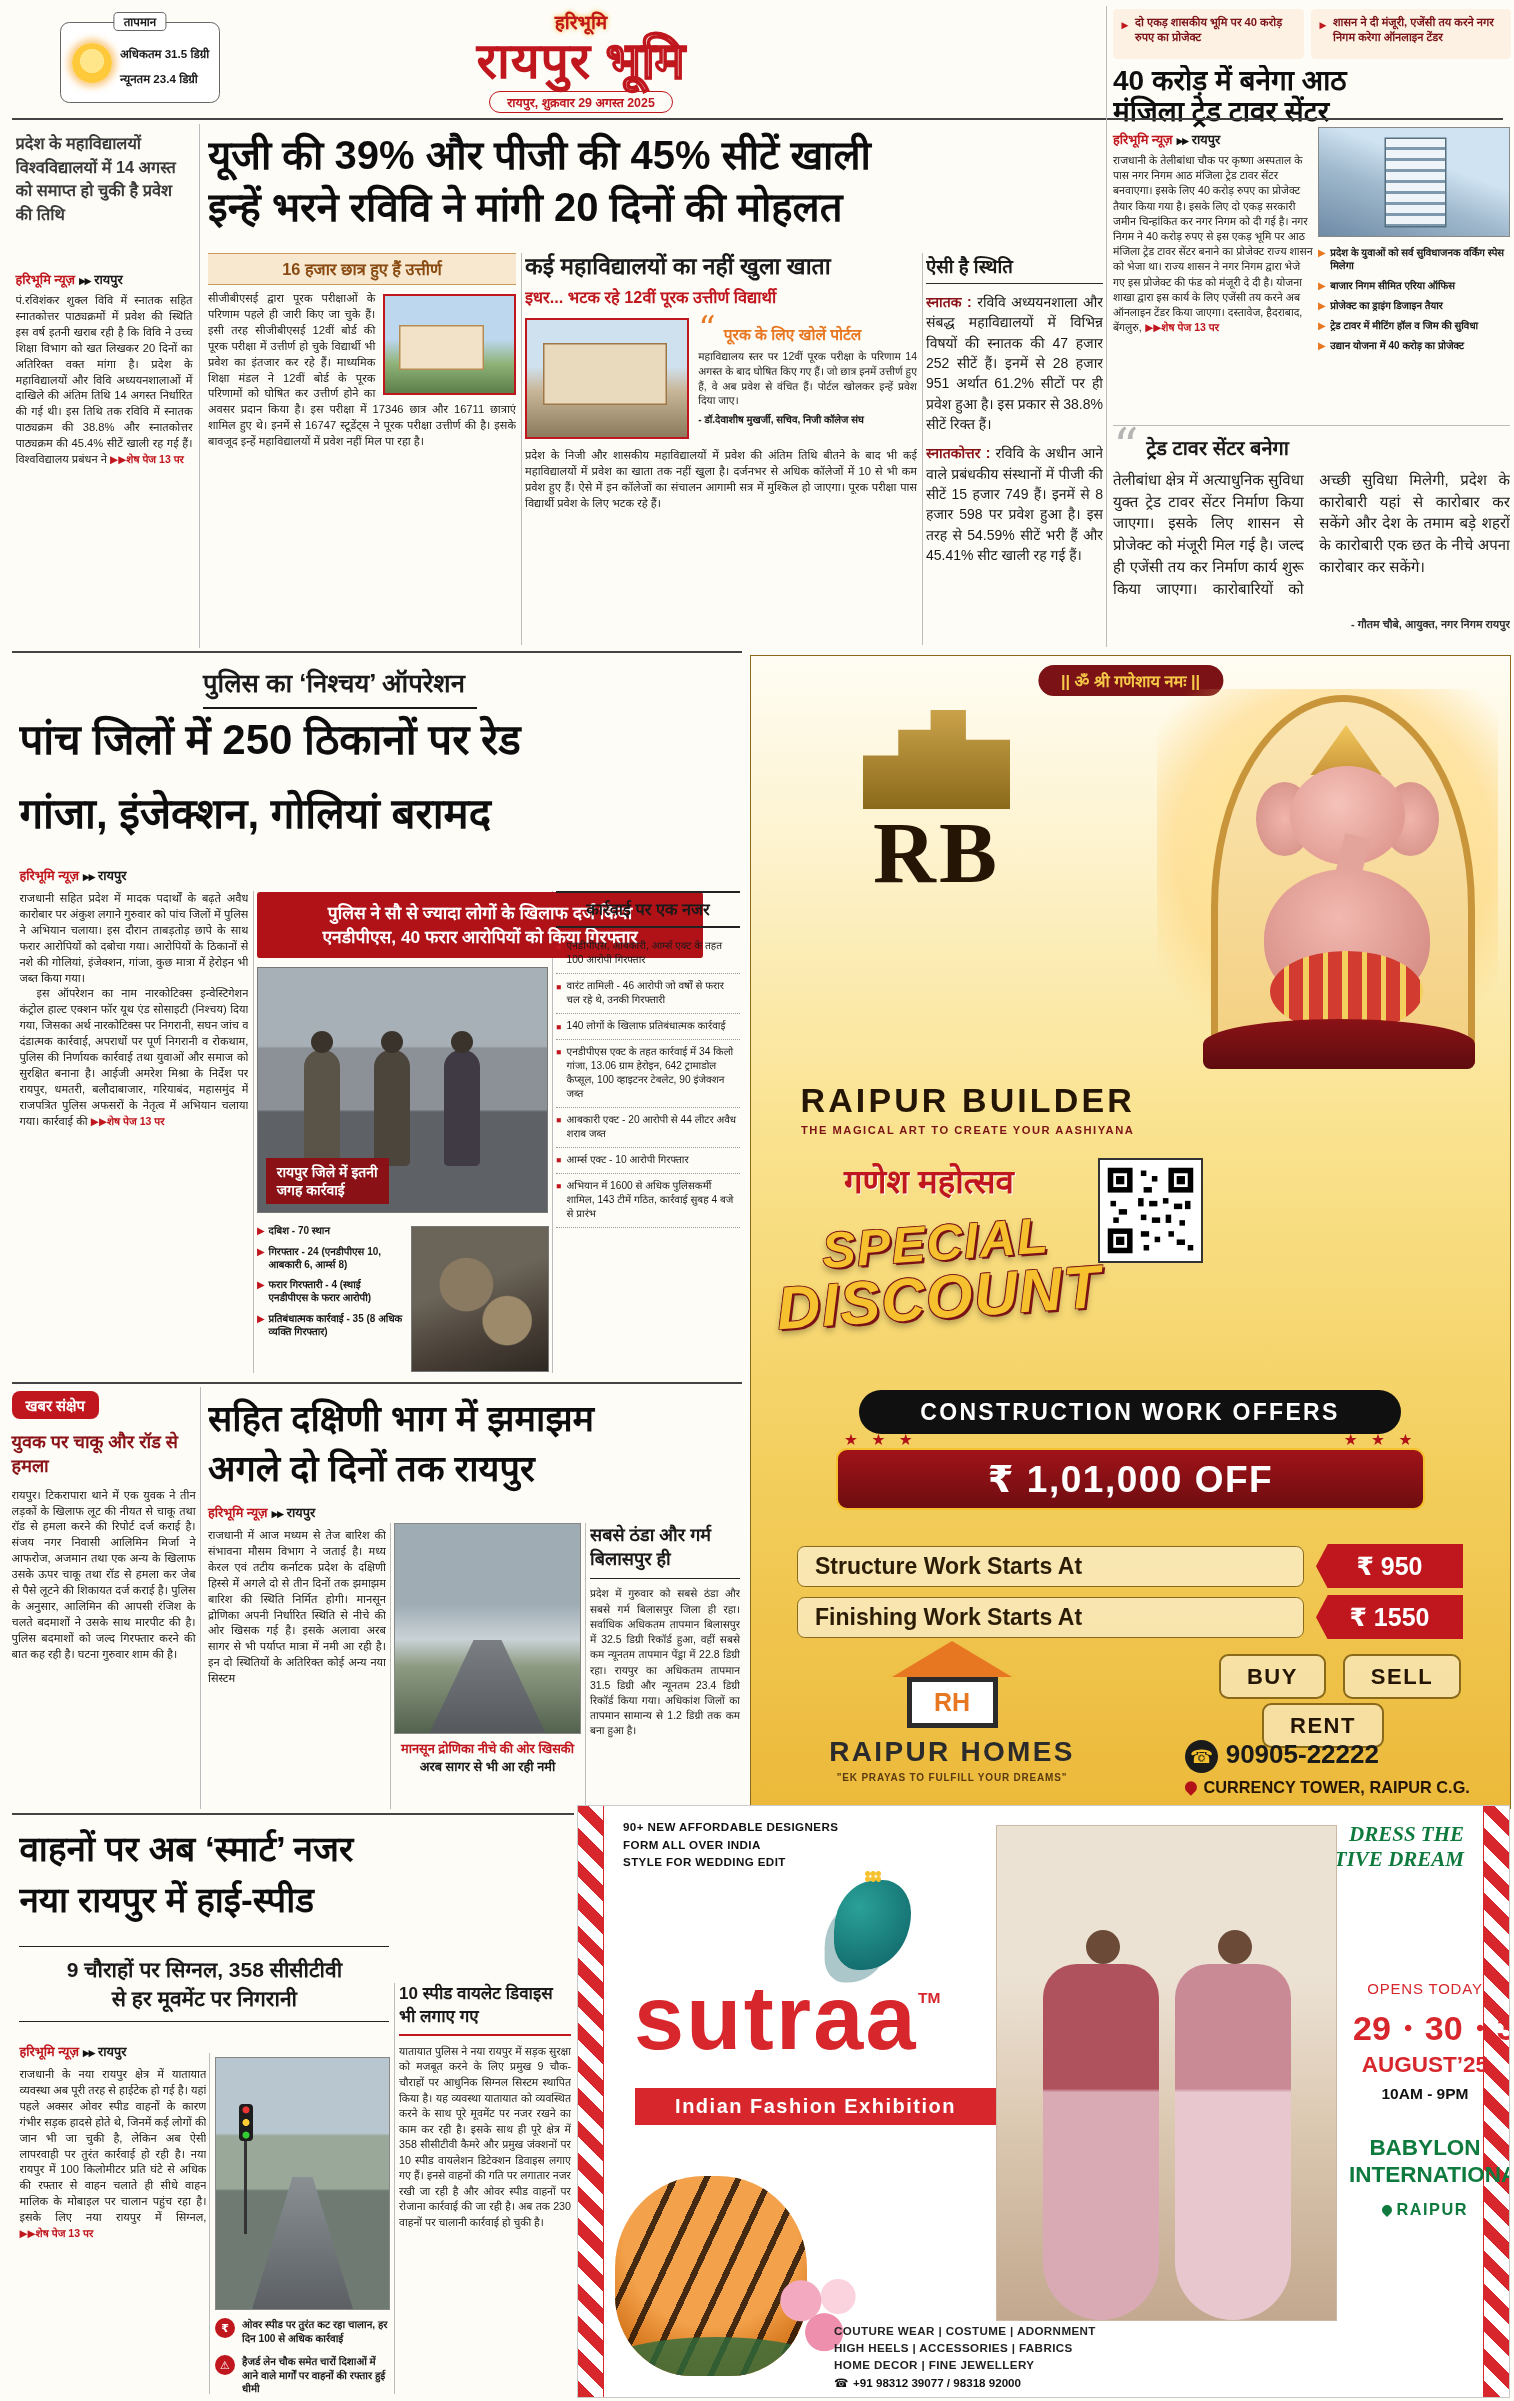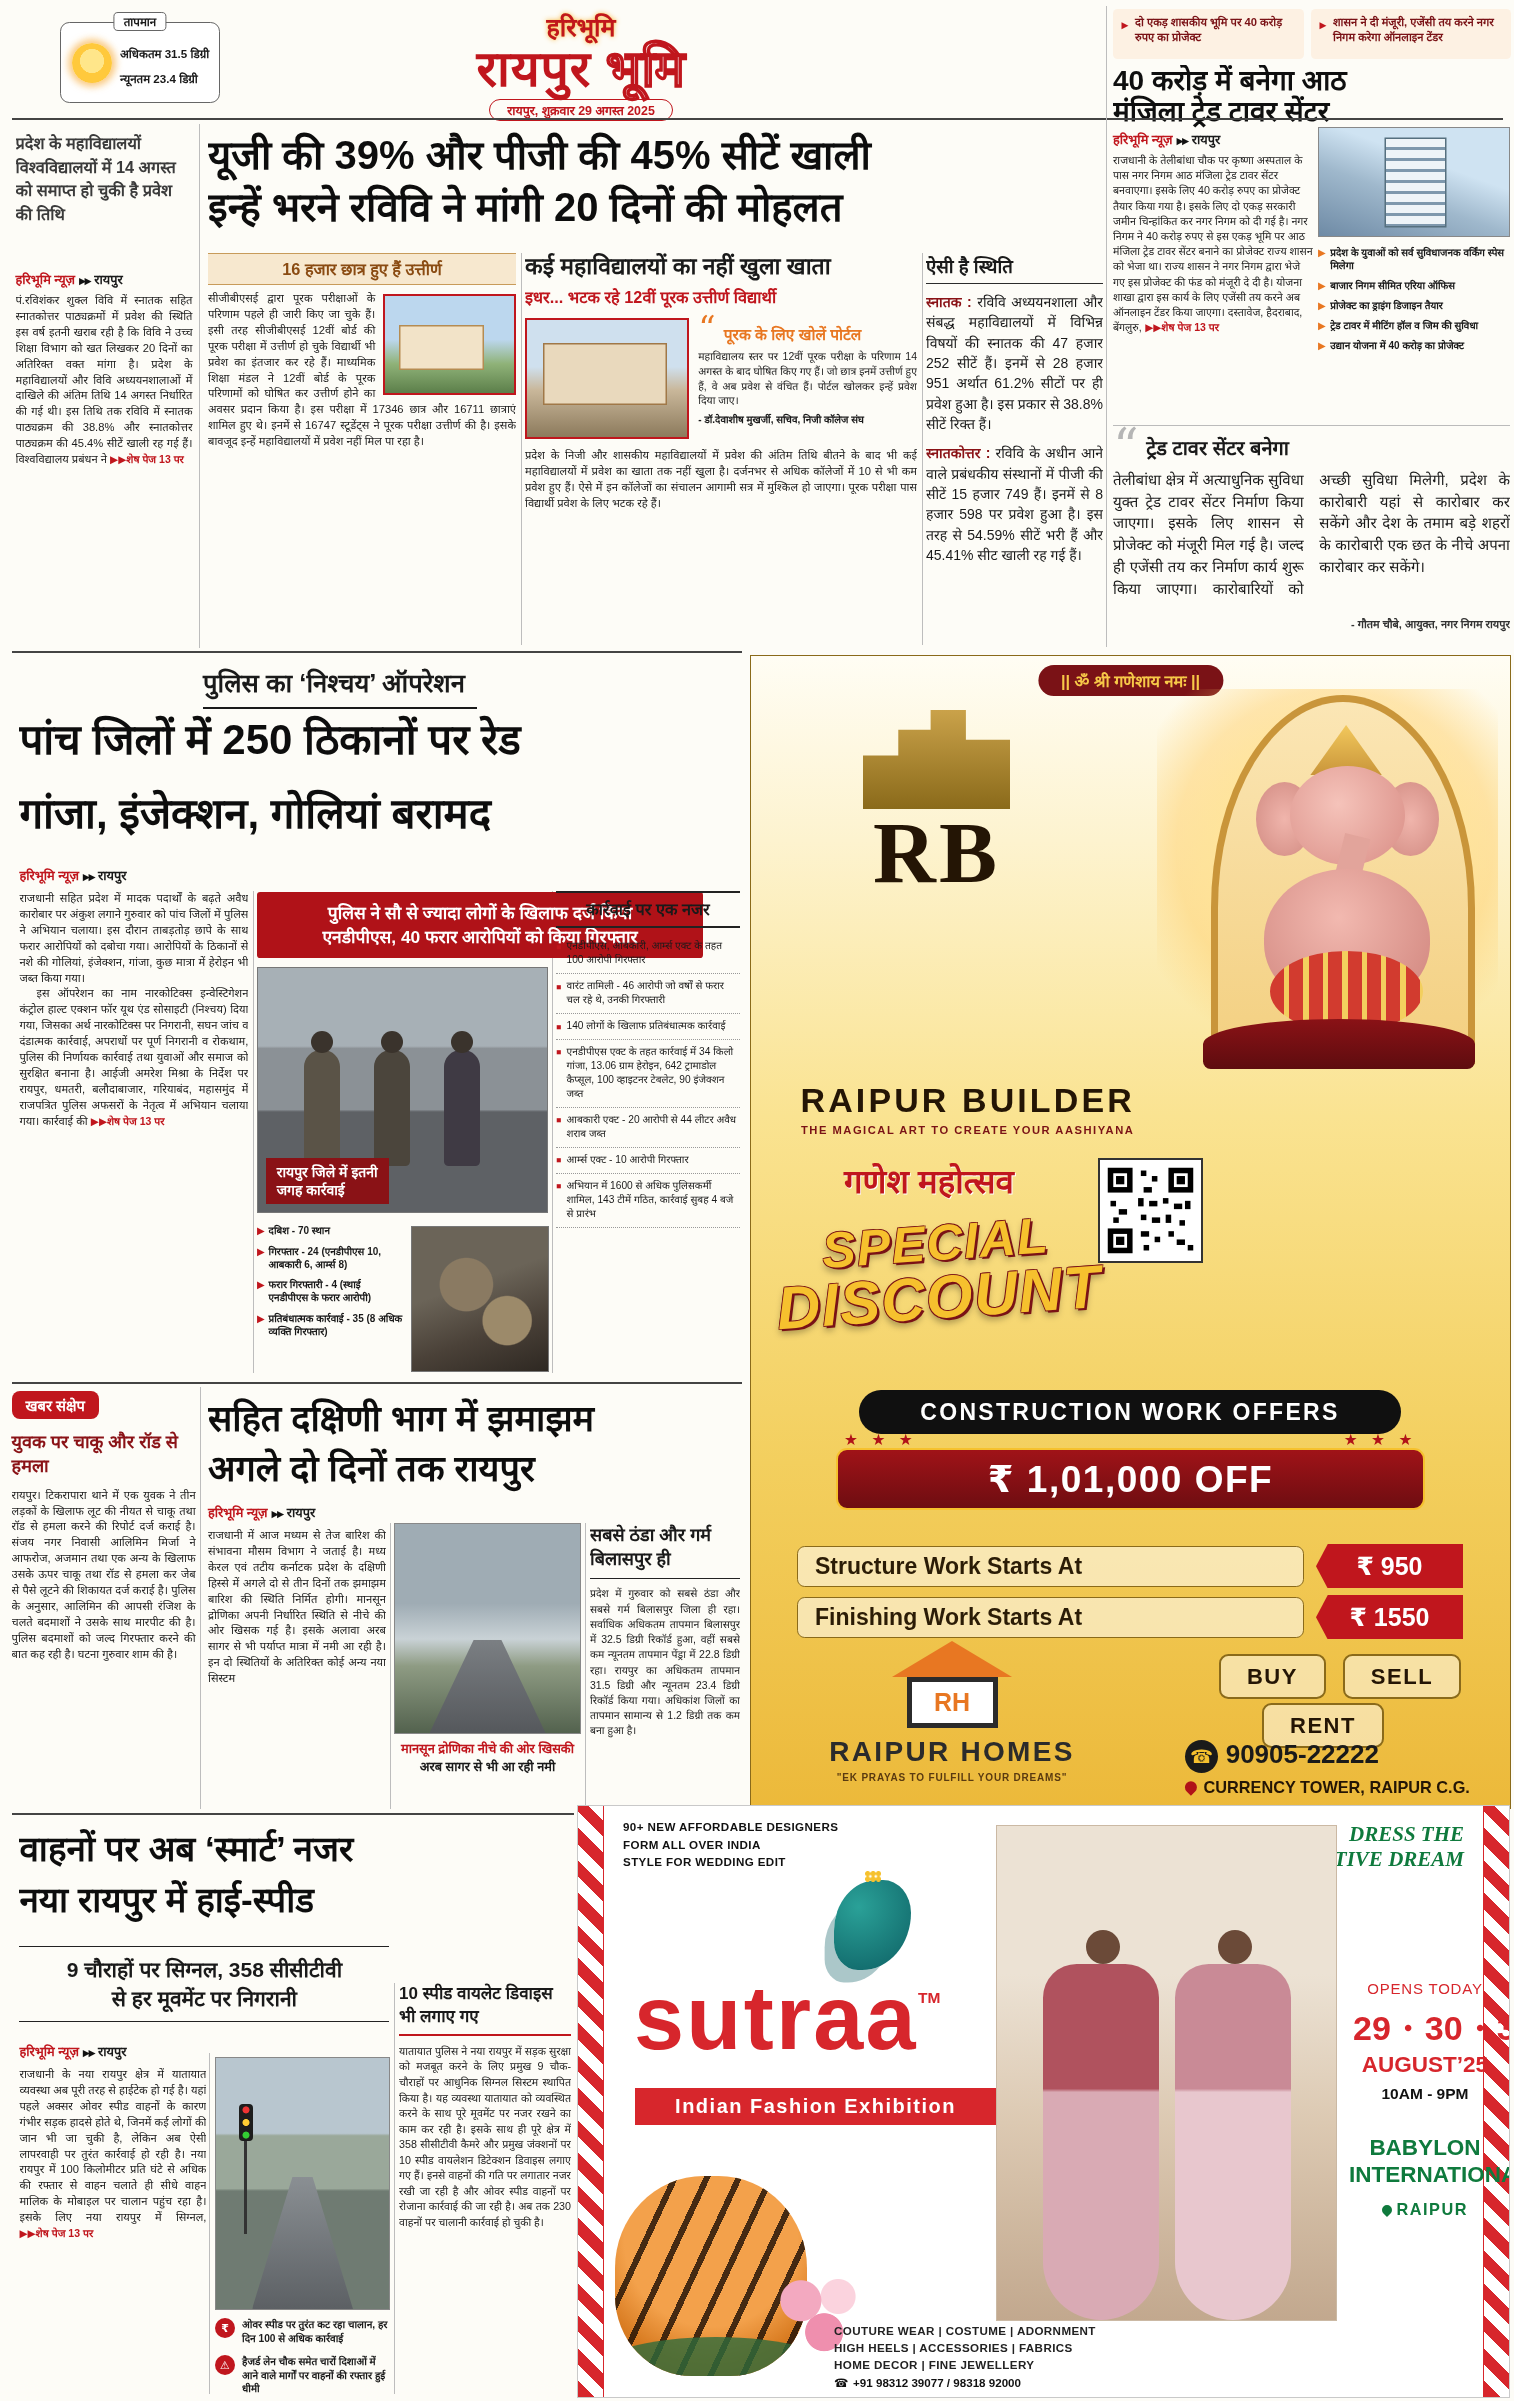--- a/index.html
+++ b/index.html
@@ -19,21 +19,21 @@
 
 
 #tempbox{left:60px;top:22px;width:160px;height:81px;border:1.5px solid #666;border-radius:9.3px;background:#fff}
 #tempbox .tab{position:absolute;top:-11px;left:50%;transform:translateX(-50%);background:#fff;border:1.2px solid #666;border-radius:4.6px;padding:0.8px 9.3px;font-size:11.6px;font-weight:bold}
 #tempbox .sun{position:absolute;left:11px;top:20px;width:40px;height:40px;border-radius:50%;
   background:radial-gradient(circle at 50% 45%,#ffe68a 0 40%,#ffc93c 41% 70%,#f59e1b 100%);
   box-shadow:0 0 7.7px 3.9px rgba(245,158,27,.55)}
 #tempbox .t1{position:absolute;left:59px;top:23px;font-size:11.6px;font-weight:bold}
 #tempbox .t2{position:absolute;left:59px;top:48px;font-size:11.6px;font-weight:bold}
 #brand{left:341px;top:9.3px;width:480px;text-align:center}
-#brand .top{font-size:25px;font-weight:bold;color:#c0161d;text-shadow:0 0 0.8px #f9b233,0 0 5.4px rgba(249,178,51,.9)}
+#brand .top{font-size:19px;font-weight:bold;color:#c0161d;text-shadow:0 0 0.8px #f9b233,0 0 5.4px rgba(249,178,51,.9)}
 #brand .main{font-size:50px;font-weight:bold;color:#c0161d;line-height:1.04;letter-spacing:0.8px}
 #brand .main .outline{color:#fff;-webkit-text-stroke:1.9px #c0161d;text-shadow:0 0 0.8px #c0161d}
 #brand .date{display:inline-block;margin-top:3.9px;border:1.5px solid #c0161d;border-radius:12.4px;padding:1.5px 17px;font-size:12.4px;font-weight:bold;color:#c0161d}
 .teaser{background:#fdf1e3;border-radius:4.6px;padding:6.2px 6.2px 6.2px 22px;font-size:11.2px;font-weight:bold;color:#7a1216;line-height:1.3}
 .teaser .tz{position:absolute;left:6.2px;top:7.7px;color:#c0161d;font-size:11.6px}
 #teaser1{left:1113px;top:9.3px;width:191px;height:50px}
 #teaser2{left:1311px;top:9.3px;width:200px;height:50px}
 #tower-hl{left:1113px;top:65px;width:397px;height:65px;font-size:28px;font-weight:bold;line-height:1.12;color:#0f0f0f}
 #rule-top{left:11.6px;top:118px;width:1491px}
 

